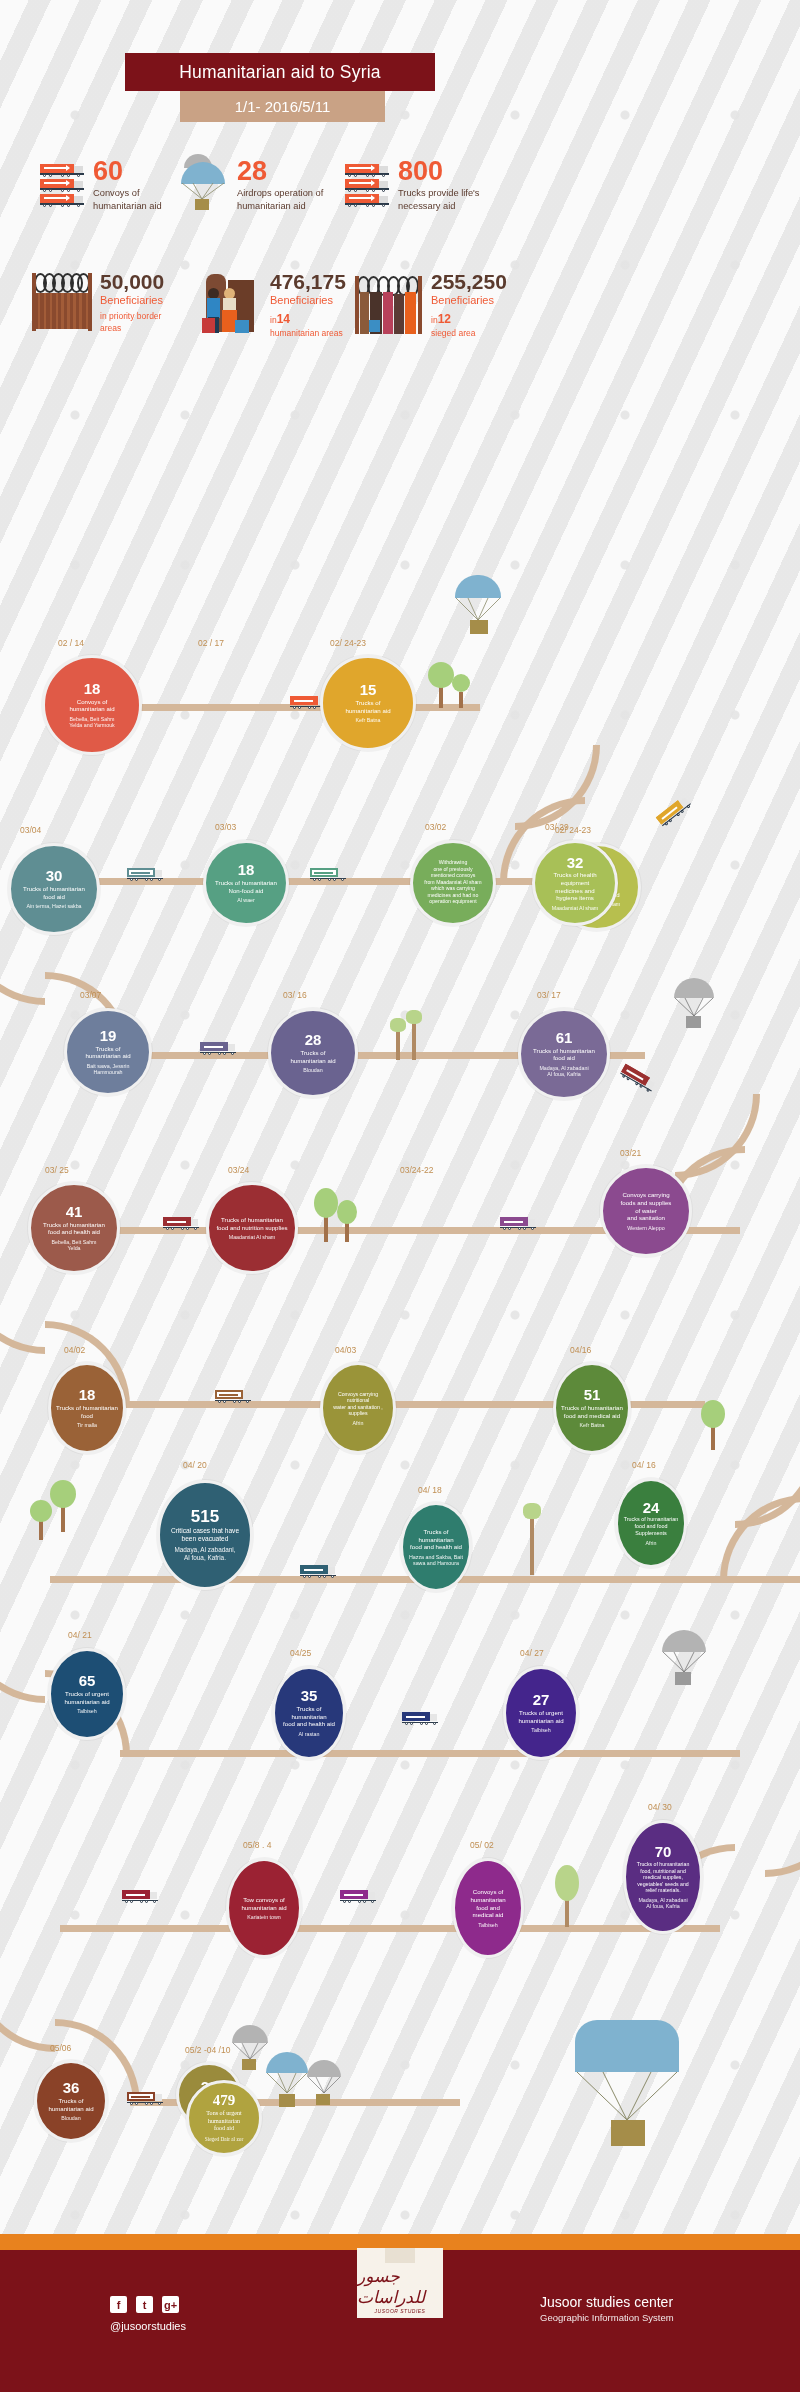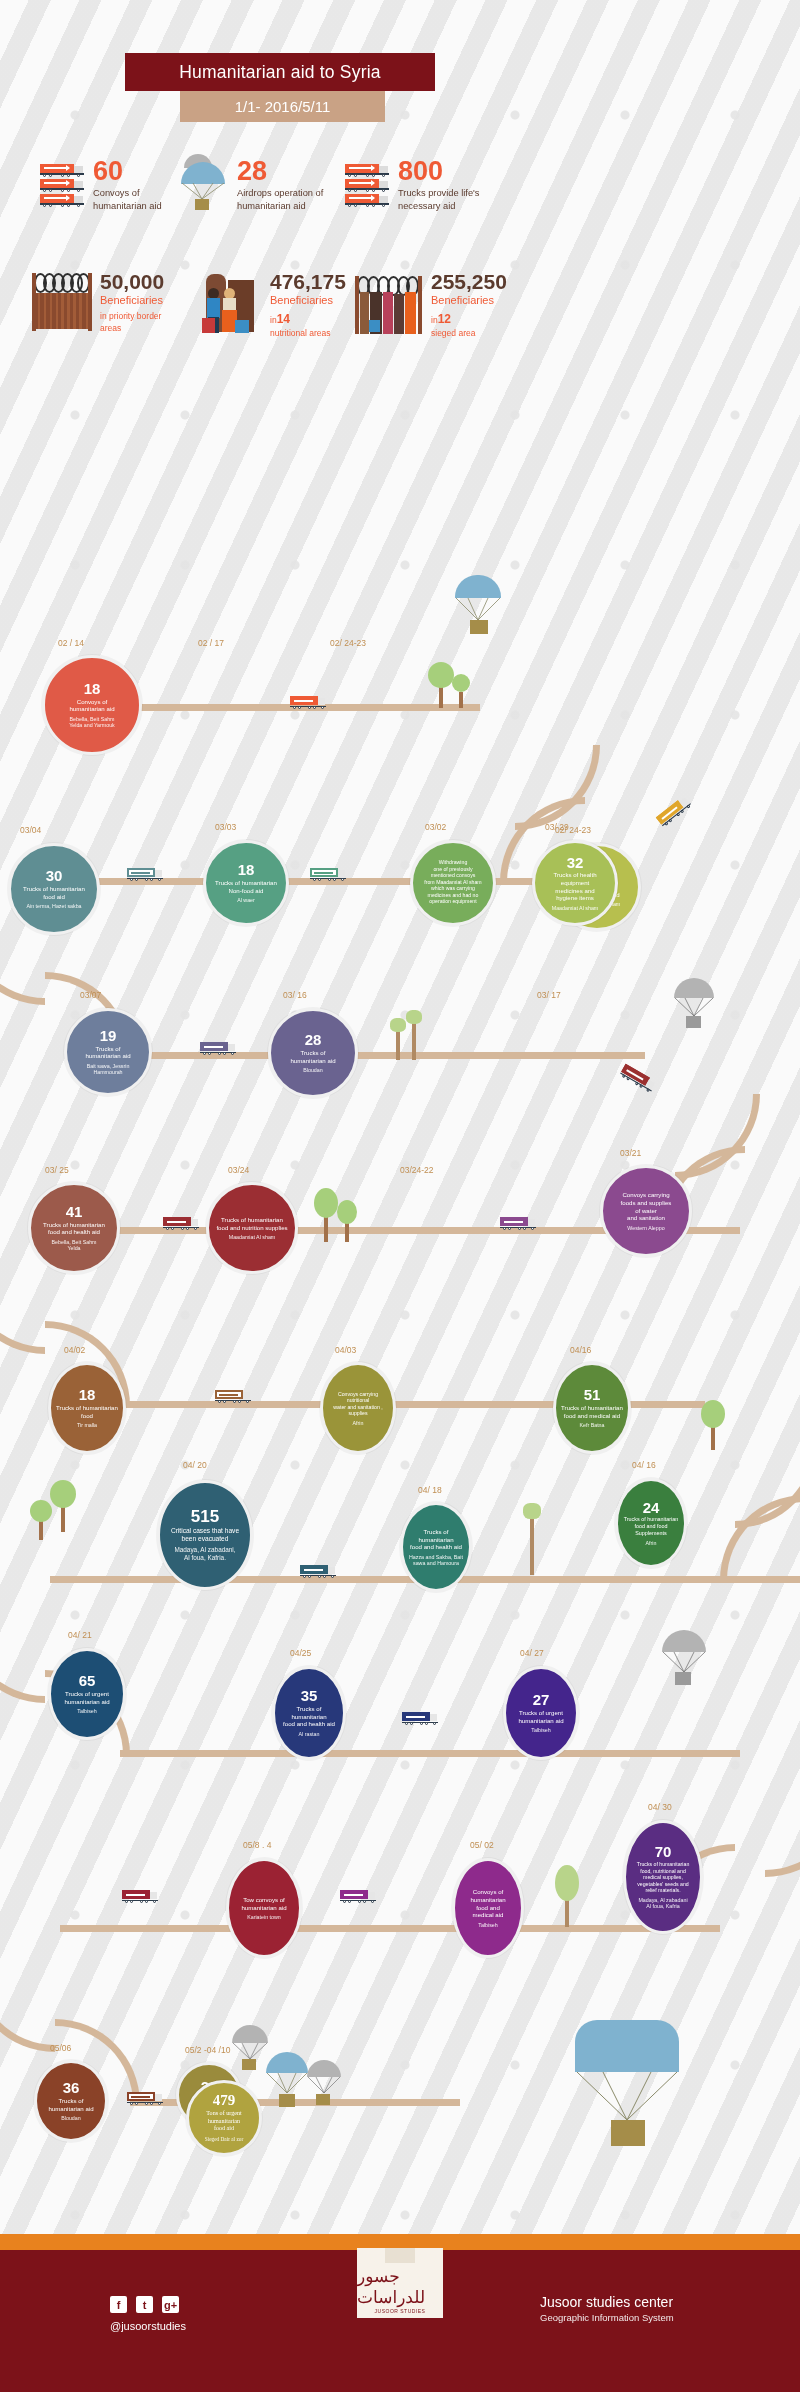--- a/index.html
+++ b/index.html
@@ -98,21 +98,21 @@
 
   
   .foot-orange { position:absolute; left:0; top:2234px; width:800px; height:16px; background:#e8821e; }
   .foot { position:absolute; left:0; top:2250px; width:800px; height:142px; background:#7c1219; }
   .social { position:absolute; left:110px; top:2296px; display:flex; gap:9px; }
   .social .ic { width:17px; height:17px; border-radius:2px; background:#fff;
      display:flex; align-items:center; justify-content:center; font-size:11px;
      color:#7c1219; font-weight:bold; }
   .handle { position:absolute; left:110px; top:2320px; color:#fff; font-size:11px; }
   .logo-box { position:absolute; left:357px; top:2248px; width:86px; height:70px; background:#f7f2ea;
-     display:flex; flex-direction:column; align-items:center; justify-content:flex-end; padding-bottom:4px;}
+     display:flex; flex-direction:column; align-items:center; justify-content:flex-end; padding-bottom:4px;font-style:italic;}
   .logo-box .mark { color:#7c1219; font-size:17px; }
   .logo-box .mk2 { color:#7c1219; font-size:5px; letter-spacing:.5px; }
   .foot-name { position:absolute; left:540px; top:2294px; color:#fff; }
   .foot-name .l1 { font-size:14px; }
   .foot-name .l2 { font-size:9.5px; opacity:.9; margin-top:2px; }
 </style>
 </head>
 <body>
 
 <div class="page">
@@ -271,21 +271,21 @@
       <div style="position:absolute;left:23px;top:24px;width:13px;height:14px;background:#e8ddc6"></div>
       <div style="position:absolute;left:22px;top:36px;width:15px;height:22px;background:#e8601d"></div>
       <div style="position:absolute;left:2px;top:44px;width:13px;height:15px;background:#c73a3a"></div>
       <div style="position:absolute;left:35px;top:46px;width:14px;height:13px;background:#3b8ec4"></div>
     </div>
     <div>
       <div class="big">476,175</div>
       <div class="sub">Beneficiaries</div>
       <div class="small" style="margin-top:4px">
         <div><span>in</span><b>14</b></div>
-        <div>nutritional areas</div>
+        <div>humanitarian areas</div>
       </div>
     </div>
   </div>
 
   <div class="ben" style="left:355px; top:270px;">
     <div class="fence" style="width:68px">
       <div class="coil" style="width:62px">
         <span style="left:0"></span>
           <span style="left:10px"></span>
           <span style="left:20px"></span>
@@ -357,20 +357,26 @@
         <div class="c"></div>
         <div class="ax"></div>
       <div class="w" style="left:3px"></div>
         <div class="w" style="left:8px"></div>
         <div class="w" style="left:18px"></div>
         <div class="w" style="left:23px"></div>
         <div class="w" style="left:31px"></div>
     </div>
 
     <div class="date" style="left:330px; top:38px;">02/ 24-23</div>
+    <div class="node" style="left:320px; top:55px; width:96px; height:96px; background:#e0a62c;">
+      <div class="n">15</div>
+      <div class="d" style="white-space:pre-line">Trucks of
+humanitarian aid</div>
+      <div class="p" style="white-space:pre-line">Kefr Batna</div>
+    </div>
 
     <div class="tree" style="left:428px; top:62px; width:26px; height:46px;">
       <div class="trunk" style="height:24px"></div>
       <div class="crown" style="top:0;width:26px;height:26px;background:#a6cf7b"></div>
     </div>
     <div class="tree" style="left:452px; top:74px; width:18px; height:34px;">
       <div class="trunk" style="height:16px"></div>
       <div class="crown" style="top:0;width:18px;height:18px;background:#a6cf7b"></div>
     </div>
 
@@ -500,20 +506,27 @@
     <div class="tree" style="left:388px; top:418px; width:20px; height:42px;">
       <div class="trunk" style="height:38px;background:#b08a63"></div>
       <div class="crown" style="top:0;width:16px;height:14px;background:#b8d48a;border-radius:40%"></div>
     </div>
     <div class="tree" style="left:404px; top:410px; width:20px; height:50px;">
       <div class="trunk" style="height:46px;background:#b08a63"></div>
       <div class="crown" style="top:0;width:16px;height:14px;background:#b8d48a;border-radius:40%"></div>
     </div>
 
     <div class="date" style="left:537px; top:390px;">03/ 17</div>
+    <div class="node" style="left:518px; top:408px; width:92px; height:92px; background:#7a6a96;">
+      <div class="n">61</div>
+      <div class="d" style="white-space:pre-line">Trucks of humanitarian
+food aid</div>
+      <div class="p" style="white-space:pre-line">Madaya, Al zabadani
+Al foua, Kafria</div>
+    </div>
 
     <div class="para" style="position:absolute;left:672px;top:378px;width:48px;height:58px">
       <div class="canopy grey" style="position:absolute;left:2px;top:0;width:40px;height:20px"></div>
       <svg style="position:absolute;left:2px;top:20px" width="40" height="20">
         <line x1="1" y1="0" x2="20" y2="18" stroke="#777" stroke-width="0.8"></line>
         <line x1="11" y1="0" x2="20" y2="18" stroke="#777" stroke-width="0.8"></line>
         <line x1="29" y1="0" x2="20" y2="18" stroke="#777" stroke-width="0.8"></line>
         <line x1="39" y1="0" x2="20" y2="18" stroke="#777" stroke-width="0.8"></line>
       </svg>
       <div class="box" style="position:absolute;left:14px;top:38px;width:15px;height:12px;background:#9a9a9a"></div>

